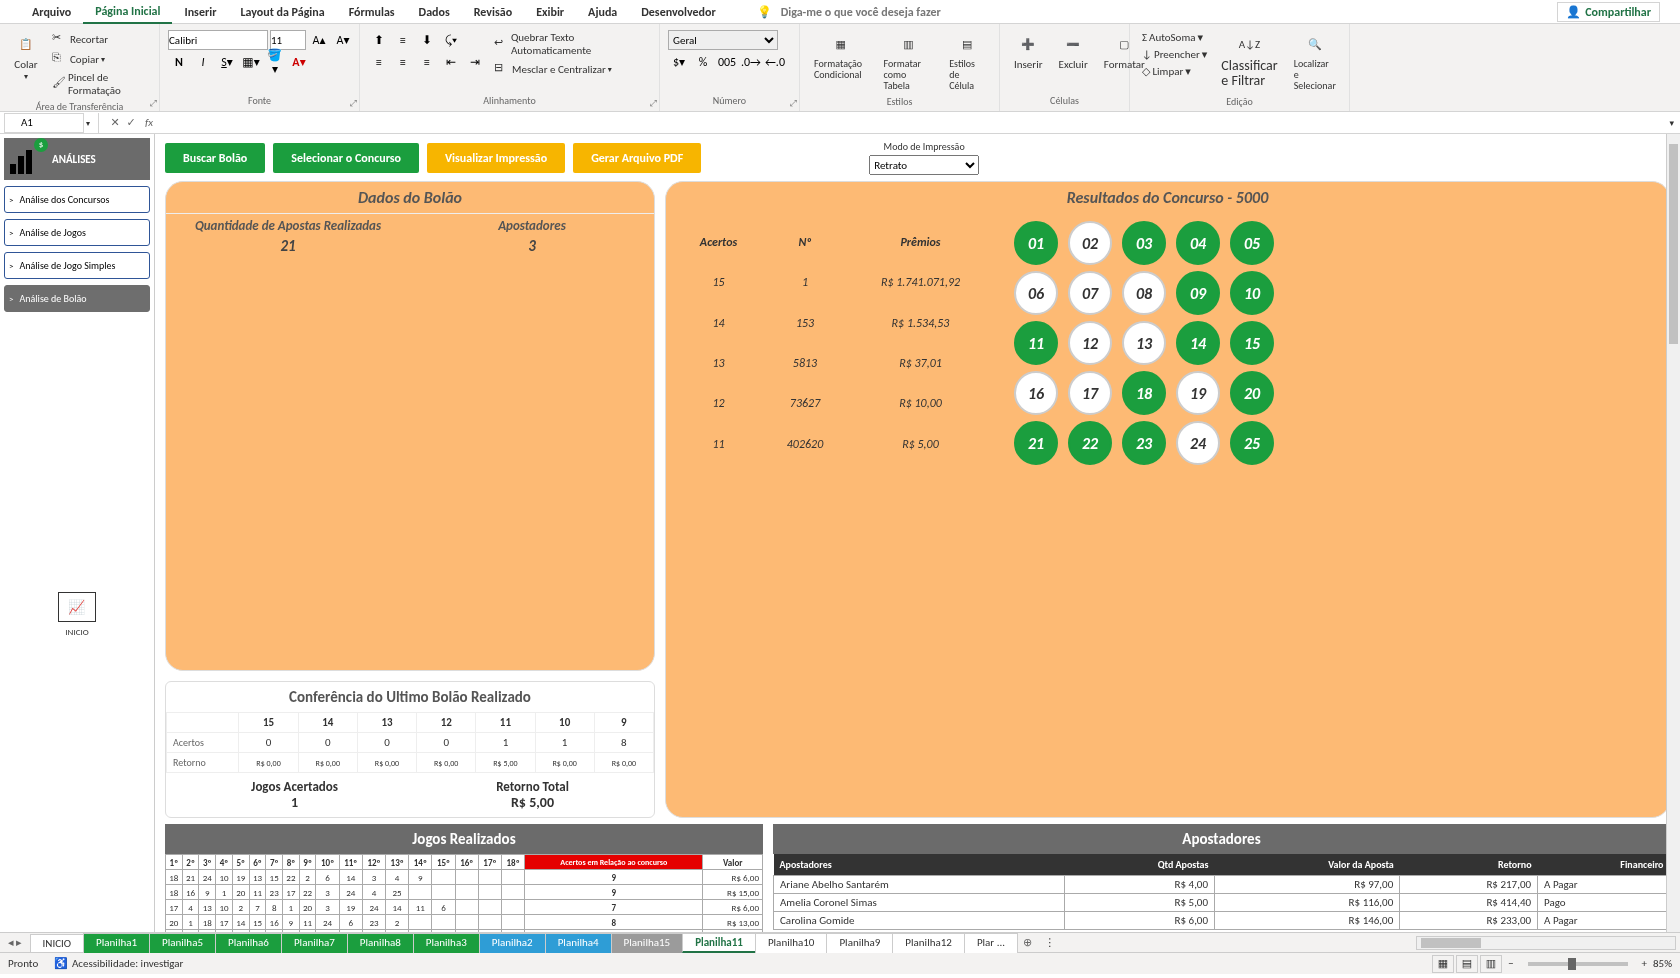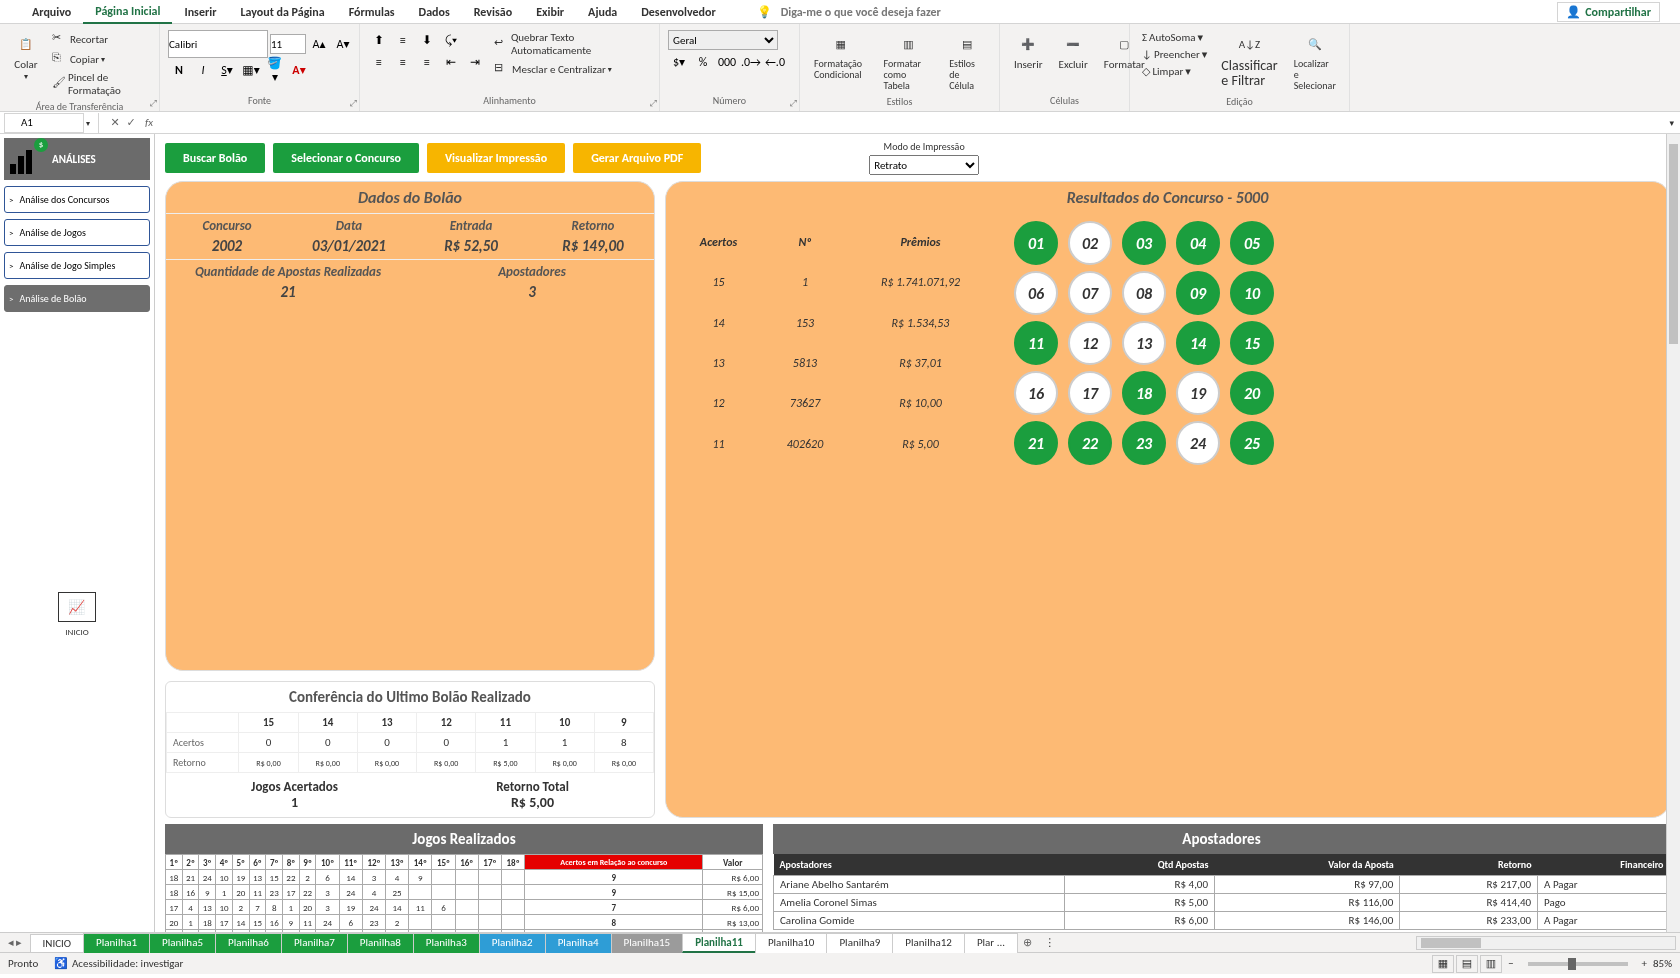--- a/index.html
+++ b/index.html
@@ -20,21 +20,21 @@
 .ribbon-group-body { flex: 1; display: flex; align-items: flex-start; gap: 4px; padding-top: 4px; }
 .rg-launcher { position: absolute; right: 2px; bottom: 2px; font-size: 9px; color: #666; }
 
 .big-btn { display: flex; flex-direction: column; align-items: center; padding: 2px 6px; cursor: pointer; font-size: 11px; }
 .big-btn .ico { width: 24px; height: 24px; margin-bottom: 2px; display: flex; align-items: center; justify-content: center; }
 .small-row { display: flex; align-items: center; gap: 2px; padding: 1px 4px; font-size: 11px; cursor: pointer; }
 .small-row .ico { width: 16px; height: 16px; }
 .vstack { display: flex; flex-direction: column; gap: 2px; }
 .hstack { display: flex; gap: 2px; align-items: center; }
 
-.font-select { width: 100px; height: 28px; font-size: 11px; border: 1px solid #ababab; }
+.font-select { width: 100px; height: 20px; font-size: 11px; border: 1px solid #ababab; }
 .font-size-select { width: 36px; height: 20px; font-size: 11px; border: 1px solid #ababab; }
 .mini-ico-btn { width: 22px; height: 20px; border: 1px solid transparent; background: none; display: flex; align-items: center; justify-content: center; cursor: pointer; font-size: 12px; }
 .number-select { width: 110px; height: 20px; font-size: 11px; border: 1px solid #ababab; }
 
 
 .name-bar { display: flex; align-items: center; height: 22px; border-bottom: 1px solid #d4d4d4; background: #fff; }
 .name-box { width: 80px; border: 1px solid #d4d4d4; height: 20px; margin-left: 4px; font-size: 11px; padding-left: 16px; }
 .fx-divider { width: 1px; height: 20px; background: #d4d4d4; margin: 0 8px; }
 .fx-btn { width: 16px; text-align: center; cursor: pointer; color: #666; }
 .fx-label { font-style: italic; margin-left: 6px; color: #666; }
@@ -240,21 +240,21 @@
     <div class="ribbon-group-label">Alinhamento</div>
     <span class="rg-launcher">⤢</span>
   </div>
 
   <div class="ribbon-group" style="width:140px">
     <div class="ribbon-group-body vstack">
       <select class="number-select"><option>Geral</option></select>
       <div class="hstack">
         <button class="mini-ico-btn">$▾</button>
         <button class="mini-ico-btn">%</button>
-        <button class="mini-ico-btn">000</button>
+        <button class="mini-ico-btn">005</button>
         <button class="mini-ico-btn">.0→</button>
         <button class="mini-ico-btn">←.0</button>
       </div>
     </div>
     <div class="ribbon-group-label">Número</div>
     <span class="rg-launcher">⤢</span>
   </div>
 
   <div class="ribbon-group" style="width:200px">
     <div class="ribbon-group-body">
@@ -353,38 +353,20 @@
       <div class="print-mode">
         <div class="print-mode-label">Modo de Impressão</div>
         <select><option>Retrato</option></select>
       </div>
     </div>
 
     <div class="two-col">
       <div class="vstack" style="flex:0 0 490px">
         <div class="card dados-bolao">
           <div class="card-title">Dados do Bolão</div>
-          <div class="dados-row" id="dados-row1">
-              <div class="dados-cell">
-                <div class="lbl">Concurso</div>
-                <div class="val">2002</div>
-              </div>
-              <div class="dados-cell">
-                <div class="lbl">Data</div>
-                <div class="val">03/01/2021</div>
-              </div>
-              <div class="dados-cell">
-                <div class="lbl">Entrada</div>
-                <div class="val">R$ 52,50</div>
-              </div>
-              <div class="dados-cell">
-                <div class="lbl">Retorno</div>
-                <div class="val">R$ 149,00</div>
-              </div>
-            </div>
           <div class="dados-row" id="dados-row2">
               <div class="dados-cell">
                 <div class="lbl">Quantidade de Apostas Realizadas</div>
                 <div class="val">21</div>
               </div>
               <div class="dados-cell">
                 <div class="lbl">Apostadores</div>
                 <div class="val">3</div>
               </div>
             </div>

